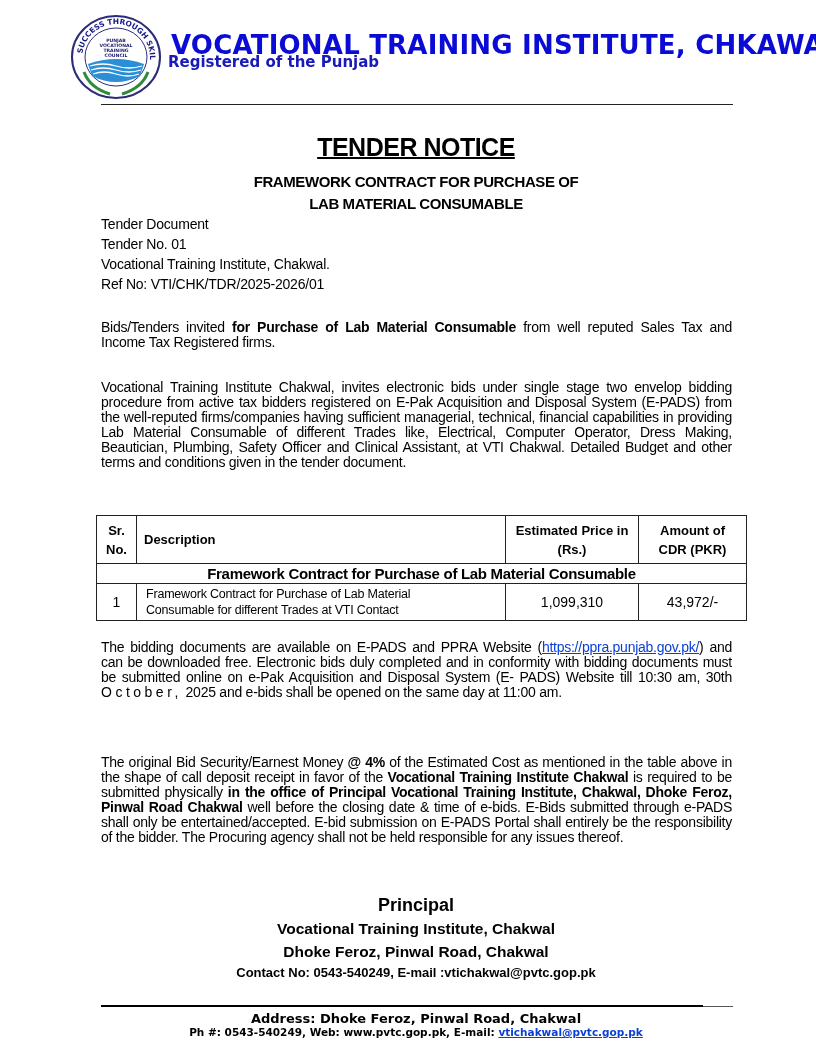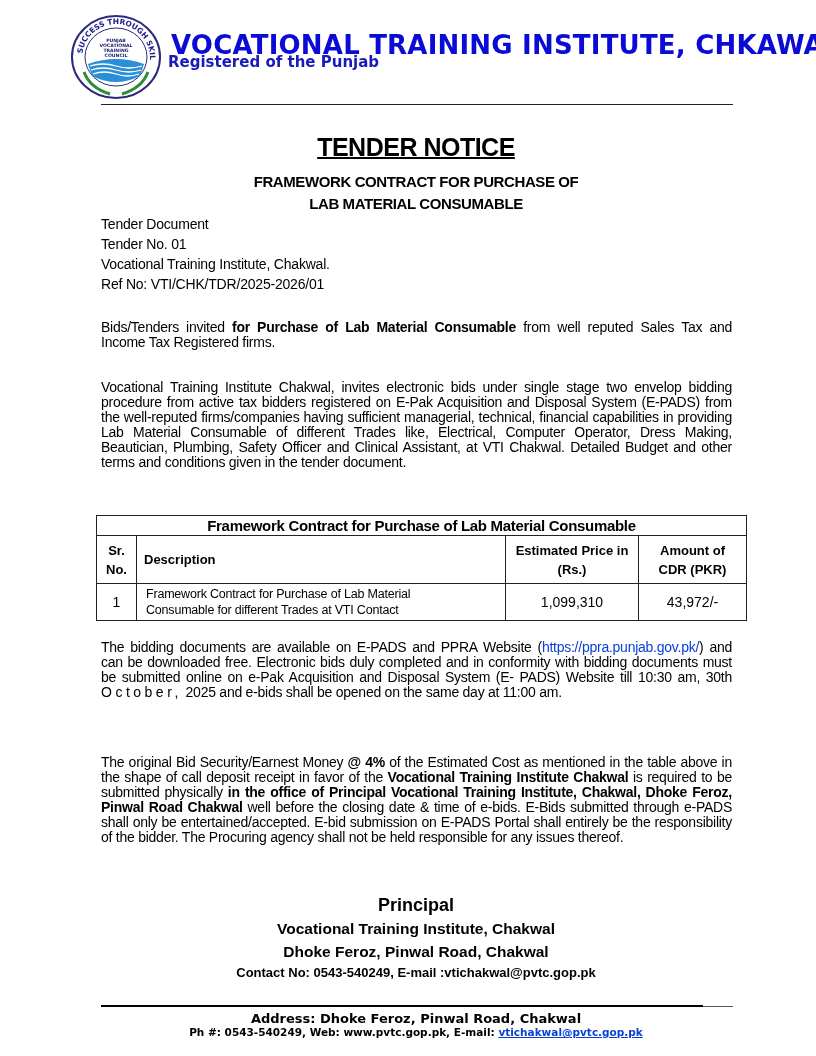--- a/index.html
+++ b/index.html
@@ -24,21 +24,21 @@
   #sub1 { top:173px; }
   #sub2 { top:195px; }
 
   
   .info { left:101px; font-size:14px; letter-spacing:-0.2px; white-space:nowrap;text-align:right; }
 
   
   .para { left:101px; width:631px; font-size:14px; line-height:15px; text-align:justify;
           letter-spacing:-0.25px; }
   .para b { font-weight:bold; }
-  .para .link { color:#0a3fd6; }
+  .para .link { color:#0a3fd6; text-decoration:underline; }
   .spaced { letter-spacing:3.5px; }
 
   
   #tbl { left:96px; top:515px; border-collapse:collapse; font-size:13px; }
   #tbl td { border:1px solid #222; padding:0; }
   #tbl .cap { height:19px; text-align:center; font-weight:bold; font-size:15px; letter-spacing:-0.3px; }
   #tbl .hd { height:47px; font-weight:bold; text-align:center; line-height:19px; }
   #tbl .hd.desc { text-align:left; padding-left:7px; }
   #tbl .row td { height:36px; }
   #tbl .c-sr { width:39px; text-align:center; }
@@ -104,36 +104,36 @@
 
 <div class="abs para" style="top:320px">
   <span>Bids/Tenders invited </span><b>for Purchase of Lab Material Consumable</b><span> from well reputed Sales Tax and Income Tax Registered firms.</span>
 </div>
 
 <div class="abs para" style="top:380px">Vocational Training Institute Chakwal, invites electronic bids under single stage two envelop bidding procedure from active tax bidders registered on E-Pak Acquisition and Disposal System (E-PADS) from the well-reputed firms/companies having sufficient managerial, technical, financial capabilities in providing Lab Material Consumable of different Trades like, Electrical, Computer Operator, Dress Making, Beautician, Plumbing, Safety Officer and Clinical Assistant, at VTI Chakwal. Detailed Budget and other terms and conditions given in the tender document.</div>
 
 <table id="tbl" class="abs">
   <tbody>
       <tr>
-    <td class="cap" colspan="4">Framework Contract for Purchase of Lab Material Consumable</td>
-  </tr>
-  <tr>
     <td class="hd c-sr">
       <span>Sr.</span><br>
       <span>No.</span>
     </td>
     <td class="hd desc c-desc">Description</td>
     <td class="hd c-price">
       <span>Estimated Price in</span><br>
       <span>(Rs.)</span>
     </td>
     <td class="hd c-cdr">
       <span>Amount of</span><br>
       <span>CDR (PKR)</span>
     </td>
+  </tr>
+  <tr>
+    <td class="cap" colspan="4">Framework Contract for Purchase of Lab Material Consumable</td>
   </tr>
   <tr class="row">
     <td class="c-sr sr-cell">1</td>
     <td class="c-desc desc-cell">
       <span>Framework Contract for Purchase of Lab Material</span><br>
       <span>Consumable for different Trades at VTI Contact</span>
     </td>
     <td class="c-price num-cell">1,099,310</td>
     <td class="c-cdr num-cell">43,972/-</td>
   </tr>

